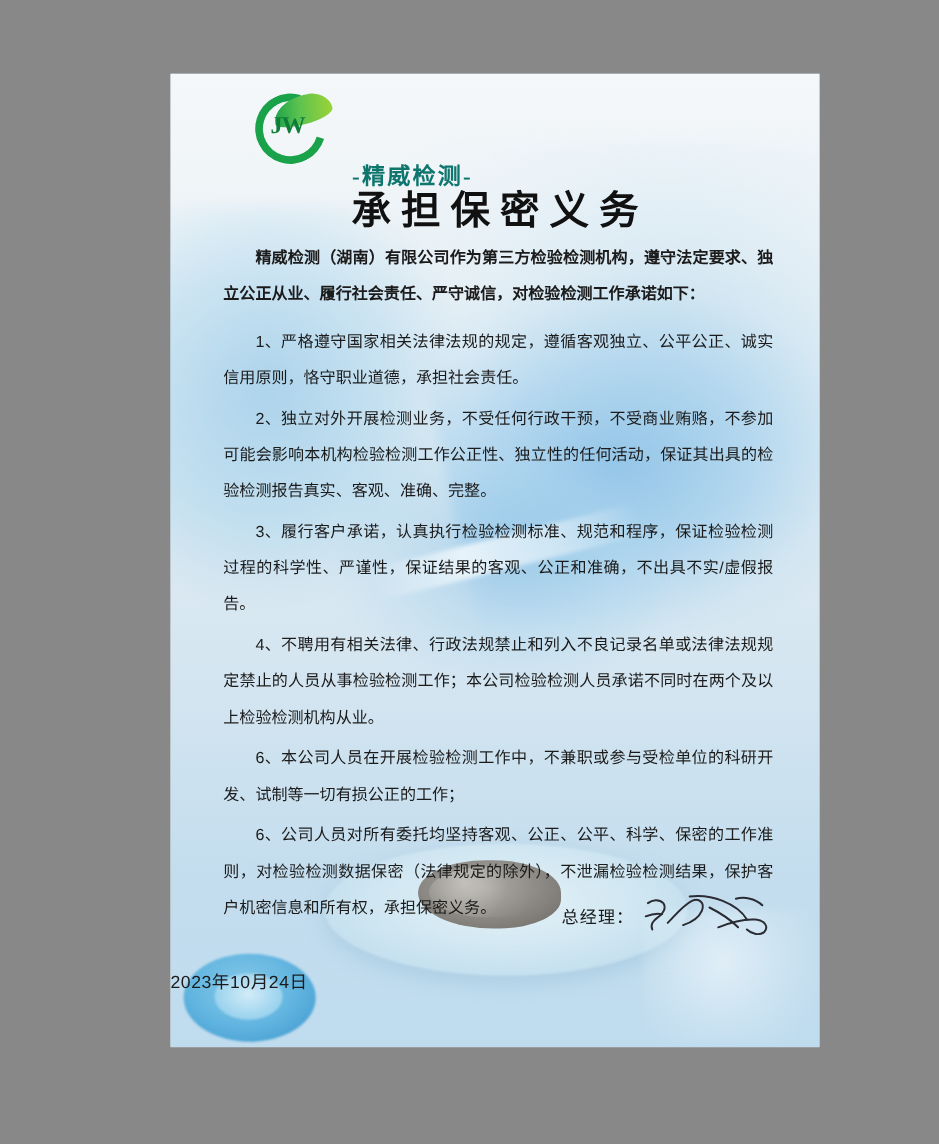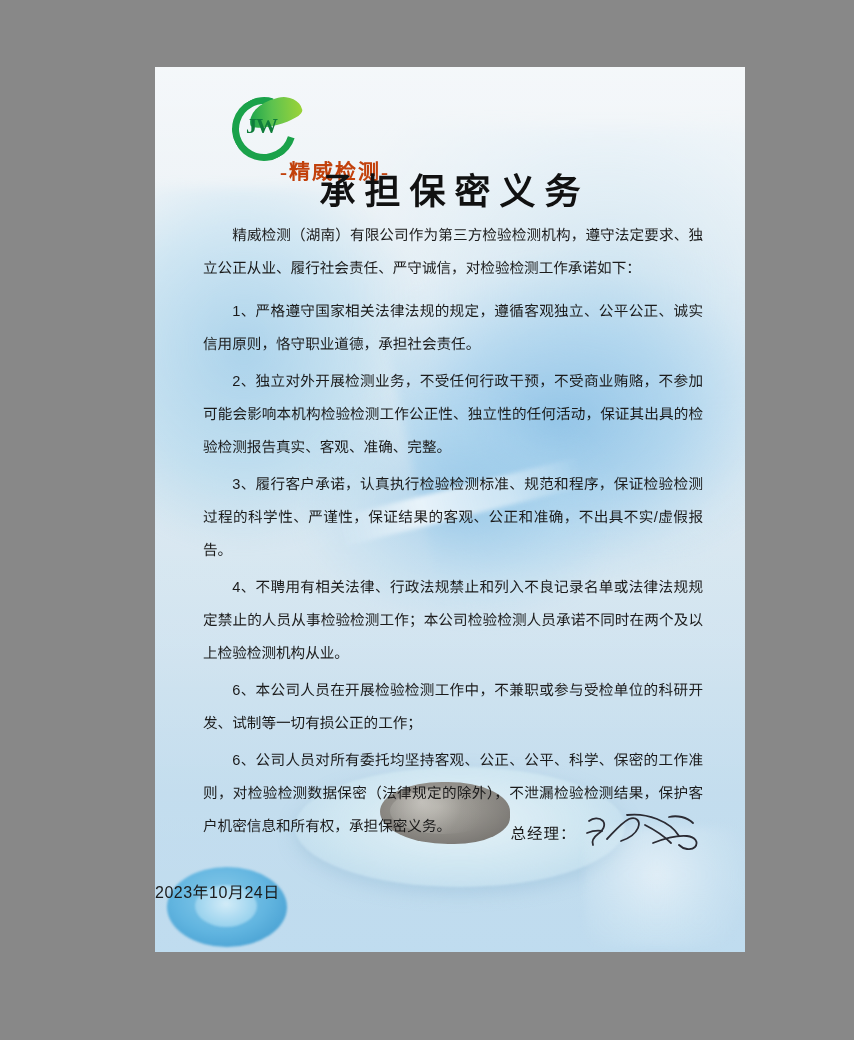--- a/index.html
+++ b/index.html
@@ -128,23 +128,23 @@
   
   .content {
     position: absolute;
     inset: 0;
     padding: 0;
   }
 
   .logo-wrap {
     position: absolute;
     left: 45px;
-    top: 28px;
+    top: 16px;
     width: 230px;
-    text-align: center;
+    text-align: right;
   }
   .logo-mark {
     position: relative;
     width: 74px;
     height: 58px;
     margin-left: 28px;
   }
   .logo-ring {
     position: absolute;
     left: 4px; top: 2px;
@@ -169,21 +169,21 @@
     font-weight: bold;
     font-size: 22px;
     color: #0f7d3a;
     letter-spacing: -1px;
   }
   .logo-text {
     margin-top: 2px;
     font-family: "Liberation Serif", "DejaVu Serif", serif;
     font-weight: bold;
     font-size: 21px;
-    color: #c2410c;
+    color: #0f766e;
     letter-spacing: 2px;
     white-space: nowrap;
     margin-left: 40px;
   }
 
   .doc-title {
     position: absolute;
     left: 0; right: 0;
     top: 95px;
     text-align: center;
@@ -205,21 +205,21 @@
     margin: 0 0 4px 0;
     font-size: 14.6px;
     line-height: 33px;
     color: #1b1b1b;
     text-align: justify;
     text-justify: inter-ideograph;
     text-indent: 2em;
     font-family: "Liberation Sans", "DejaVu Sans", sans-serif;
   }
   p.lead {
-    font-weight: normal;
+    font-weight: bold;
     margin-bottom: 10px;
   }
 
   .sign-row {
     position: absolute;
     left: 0; right: 42px;
     top: 742px;
     text-align: right;
   }
   .sign-label {

